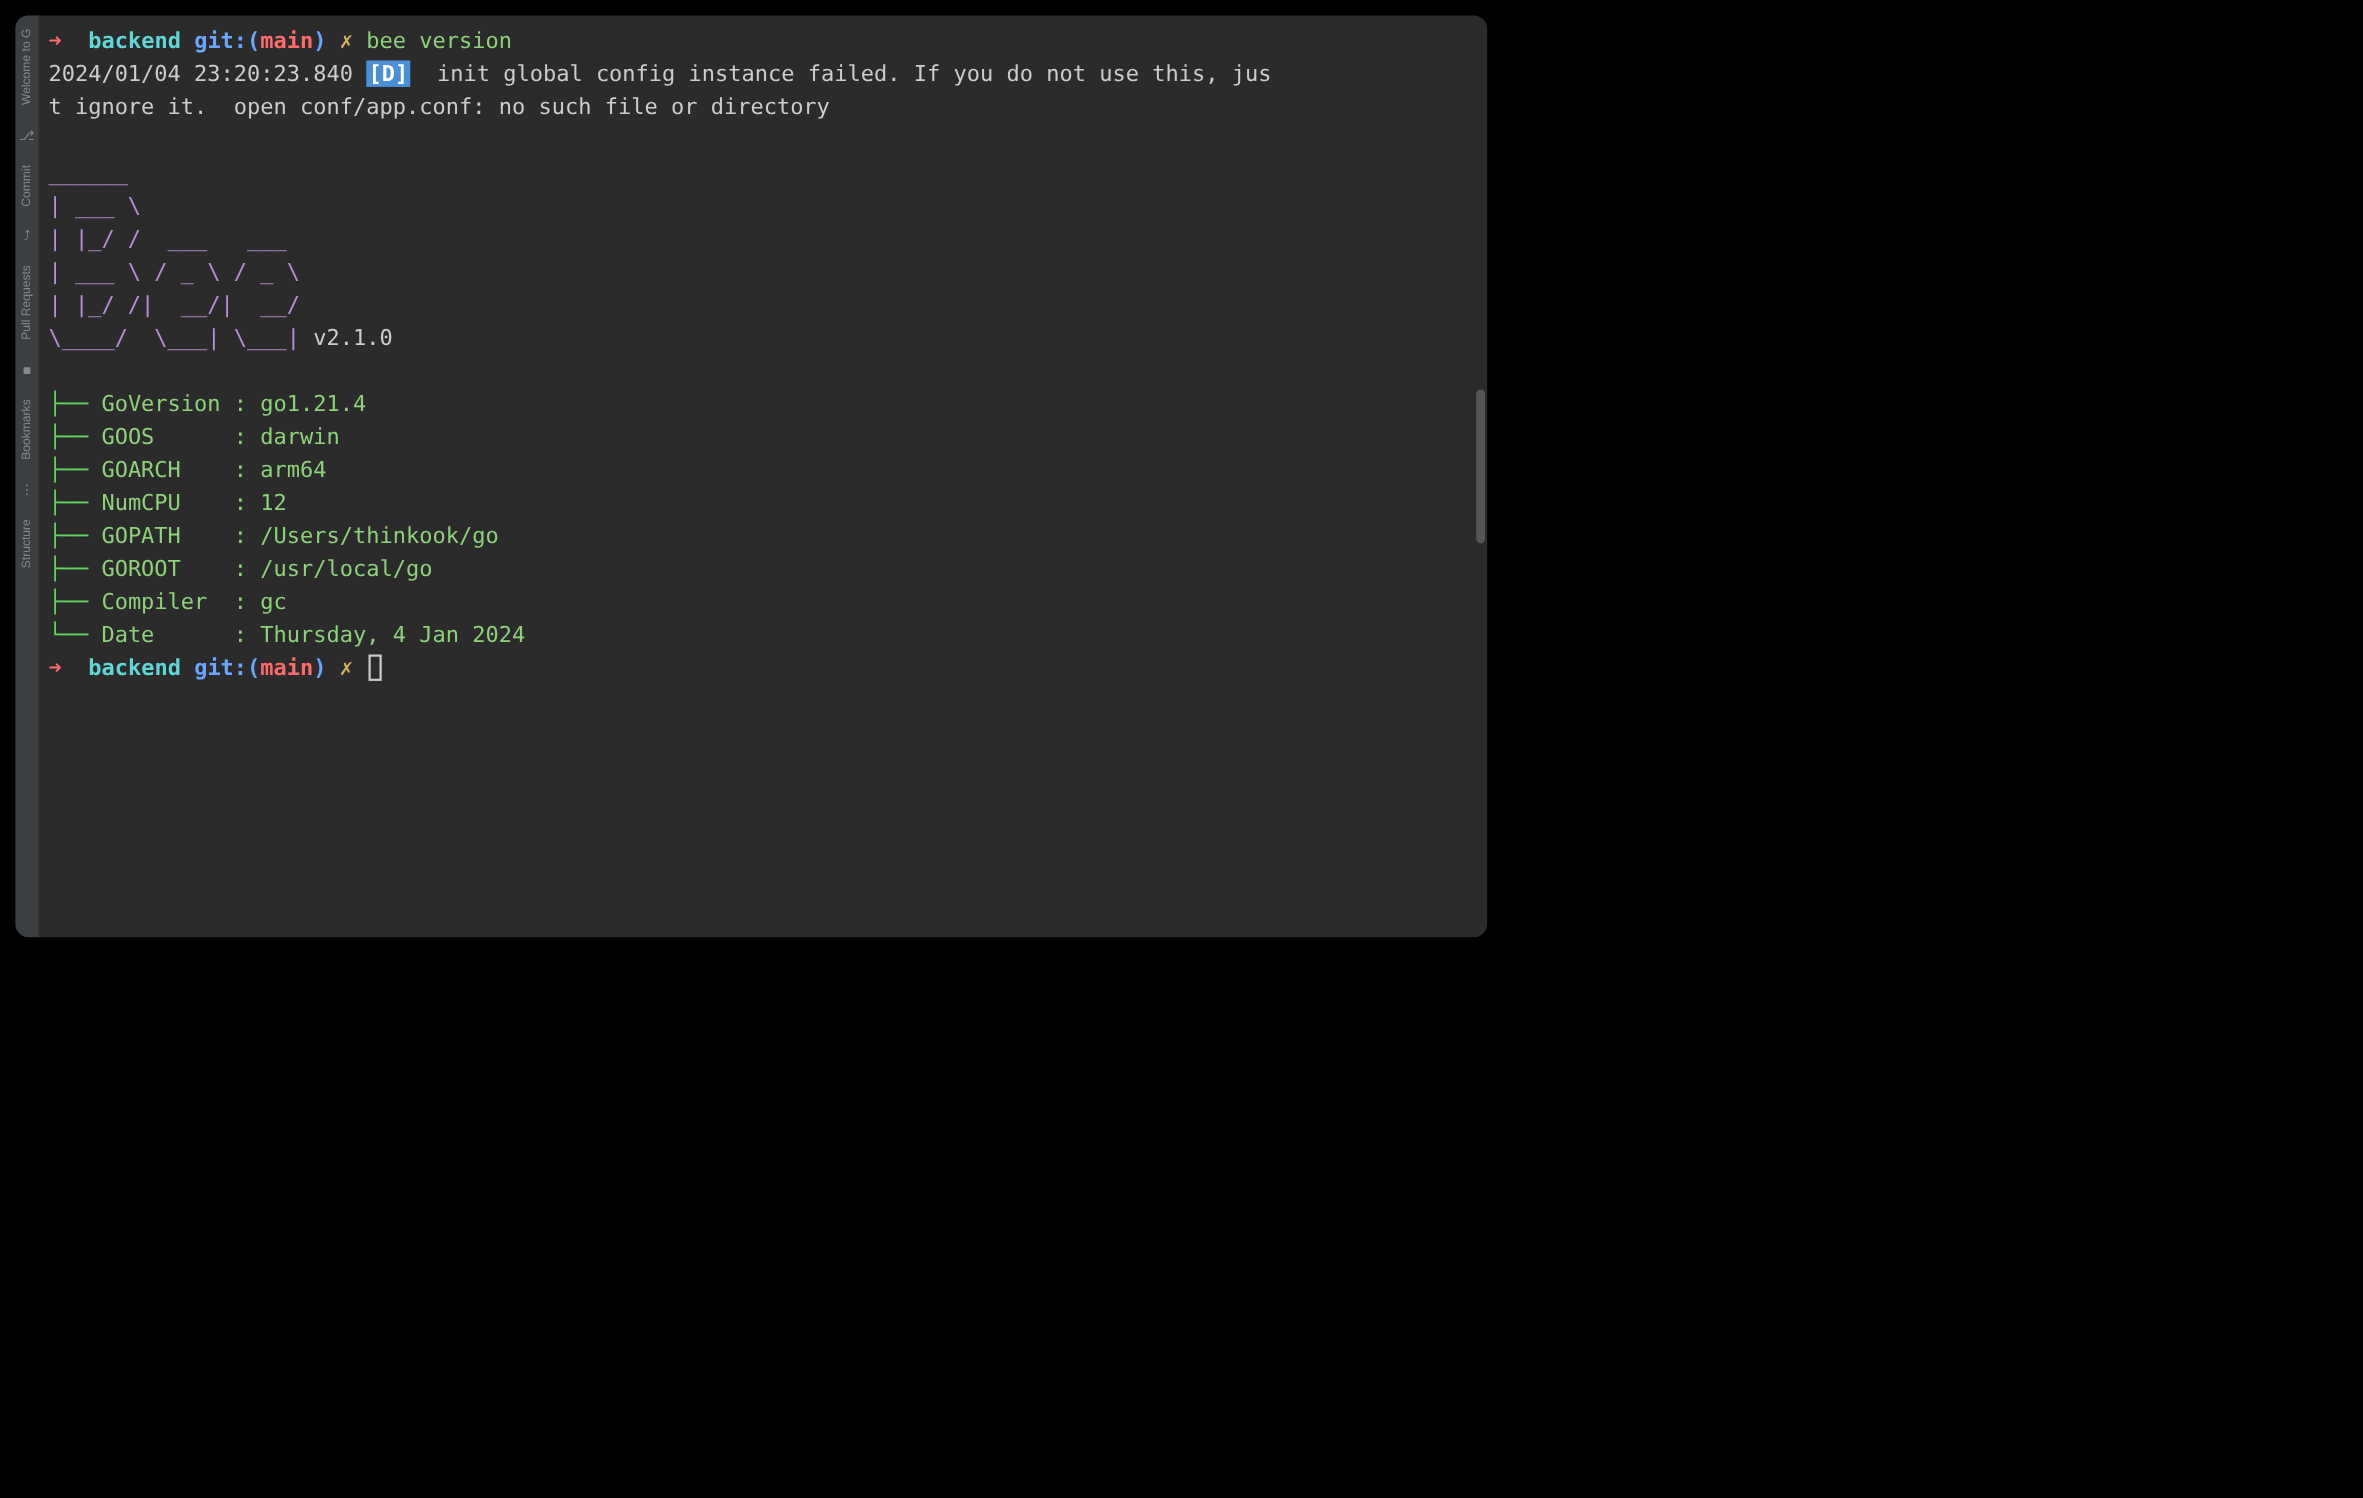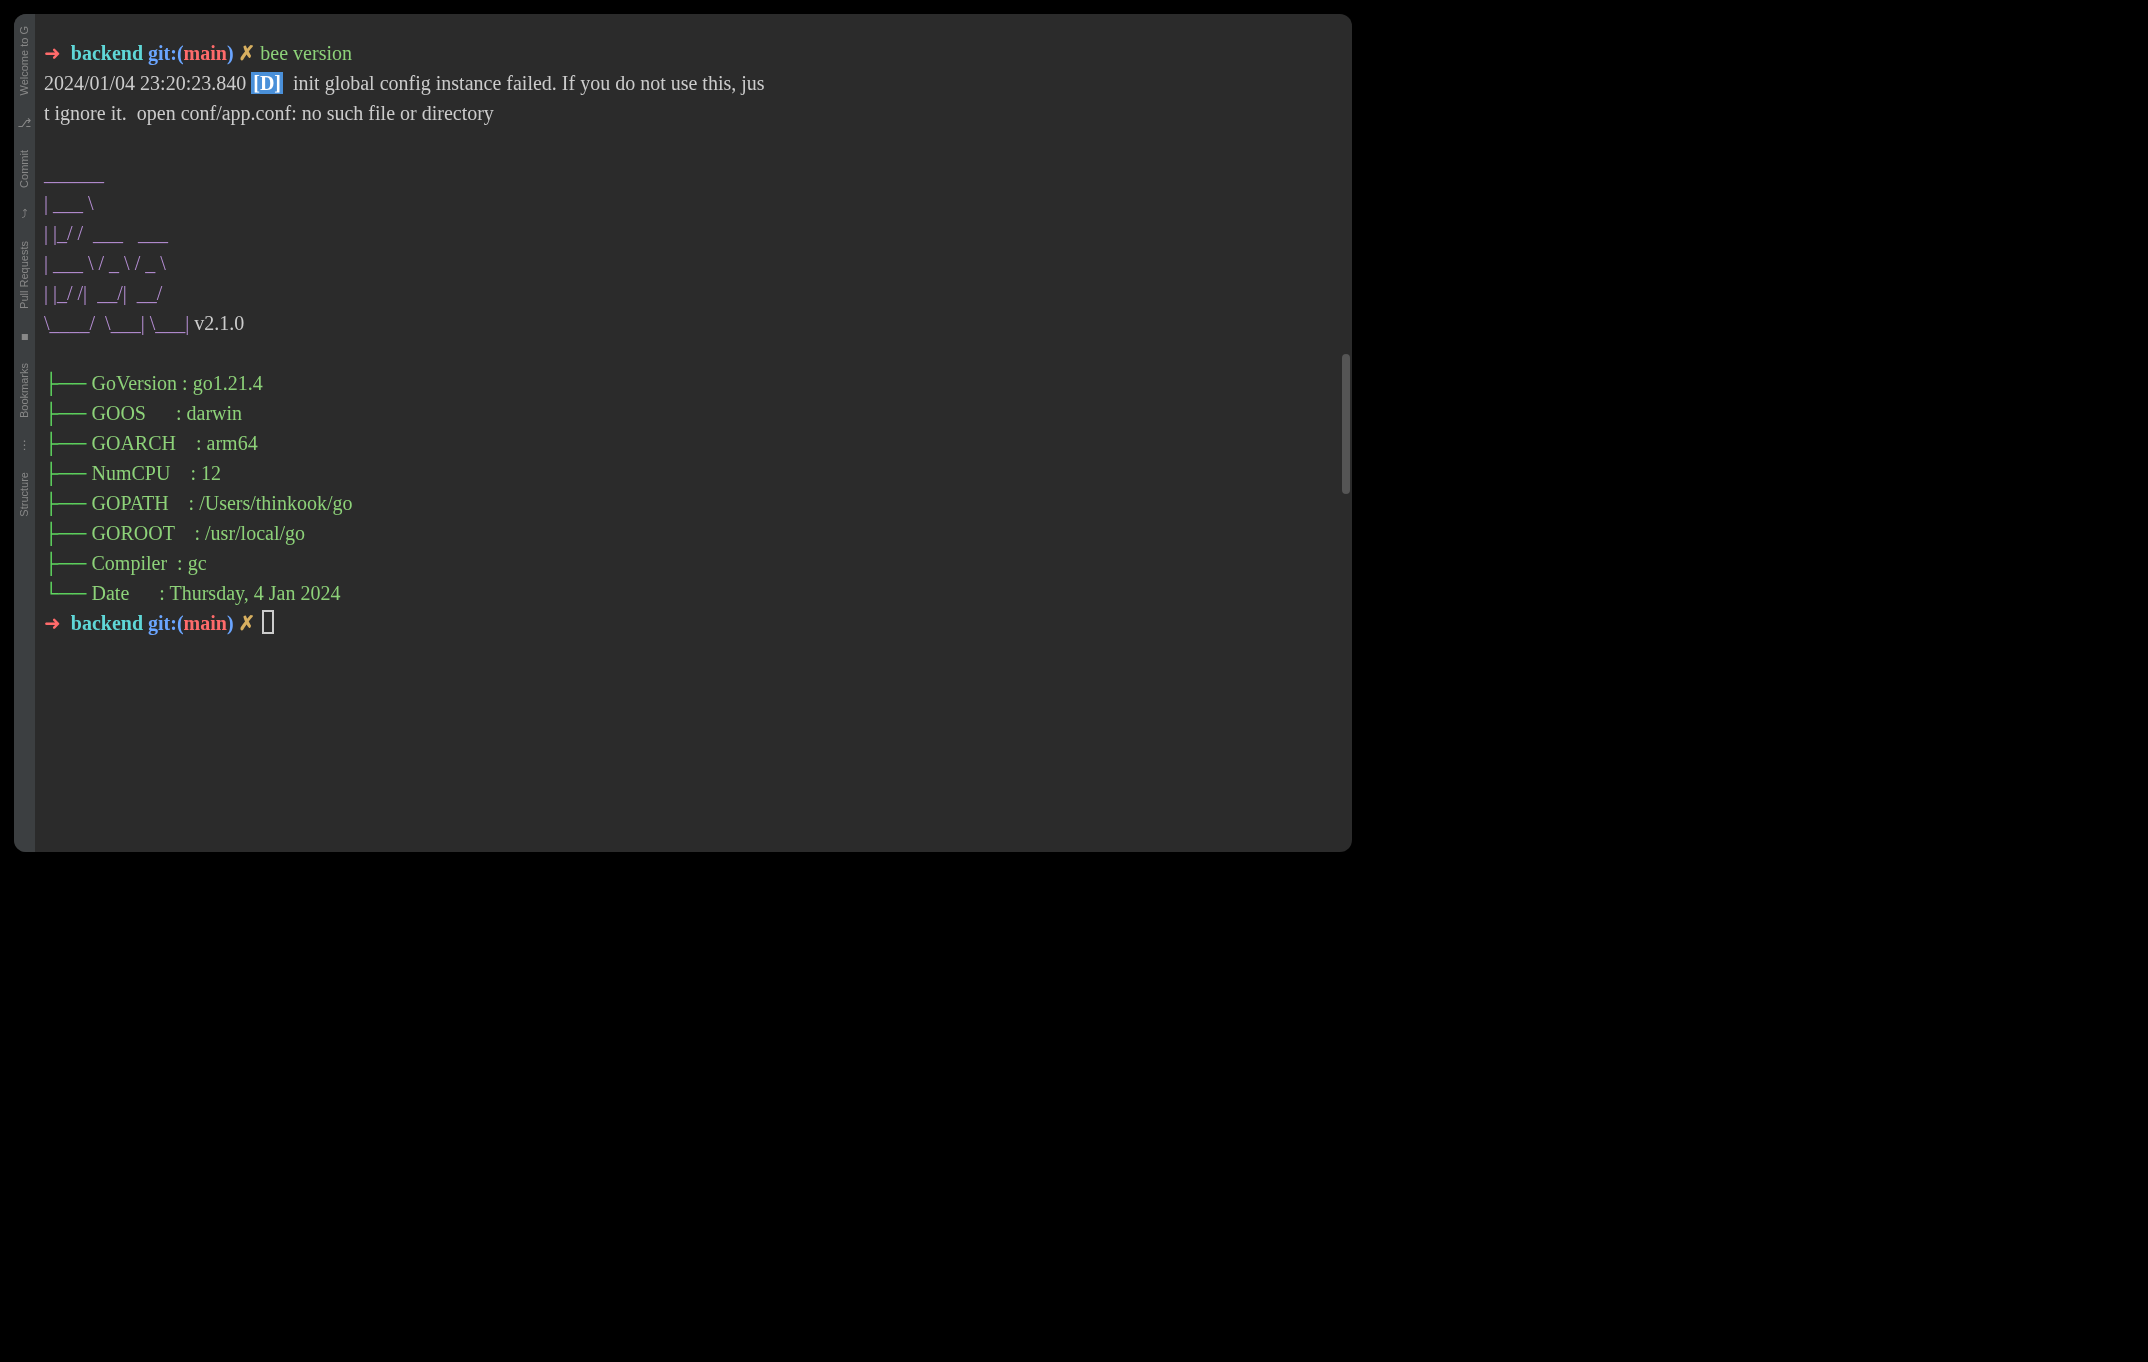--- a/index.html
+++ b/index.html
@@ -50,25 +50,24 @@
       font-family: -apple-system, sans-serif;
     }
     .sidebar-icon {
       font-size: 12px;
       color: #888;
       padding: 6px 0;
       cursor: pointer;
     }
     .terminal {
       flex: 1;
-      padding: 24px 8px;
+      padding: 8px 8px;
       overflow-y: auto;
       white-space: pre-wrap;
       word-break: break-all;
-      font-family: Liberation Serif, serif;
     }
     .prompt-arrow { color: #ff6b6b; }
     .prompt-dir { color: #5fd7d7; font-weight: bold; }
     .prompt-git { color: #6aa5ff; font-weight: bold; }
     .prompt-paren { color: #6aa5ff; font-weight: bold; }
     .prompt-branch { color: #ff6b6b; font-weight: bold; }
     .prompt-x { color: #d7af5f; font-weight: bold; }
     .cmd { color: #8dd279; }
     .log-ts { color: #cccccc; }
     .log-d { background: #4a90d9; color: #fff; font-weight: bold; padding: 0 2px;}

